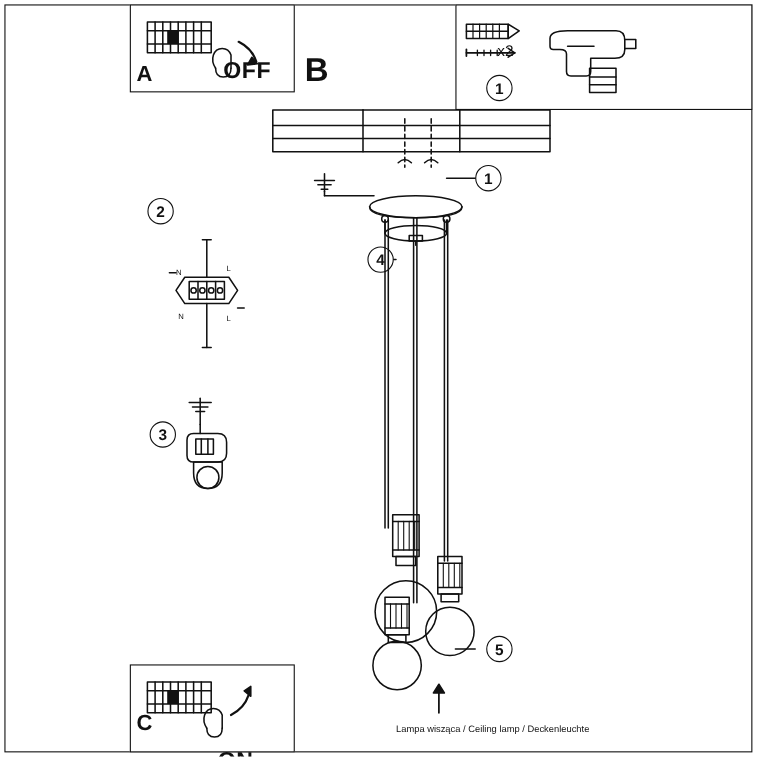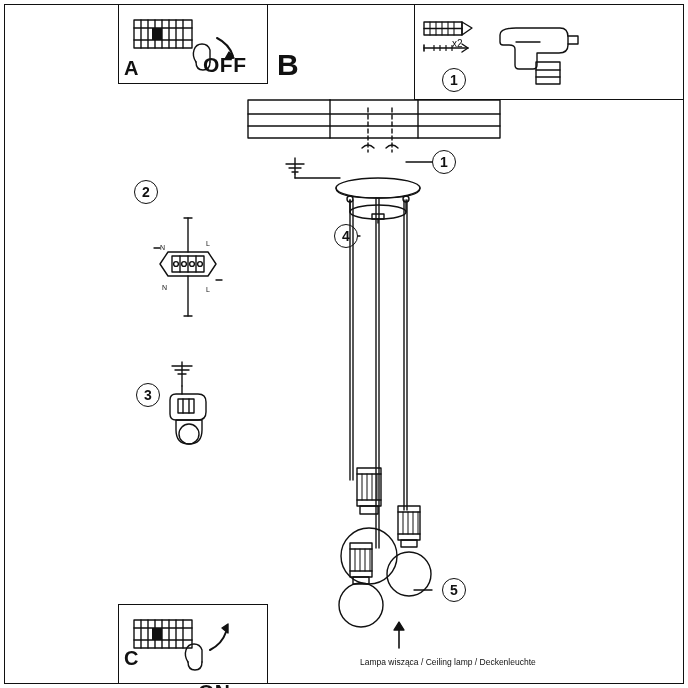--- a/index.html
+++ b/index.html
@@ -73,21 +73,21 @@
   }
   .cap {
     position: absolute;
     font-size: 8.5px;
     color: #111;
     line-height: 1.35;
     white-space: nowrap;
   }
   .qty {
     position: absolute;
-    font-size: 10px;
+    font-size: 14px;
     color: #111;
   }
 </style>
 </head>
 <body>
 
 <div id="sheet">
 
   <div class="frame"></div>
 

